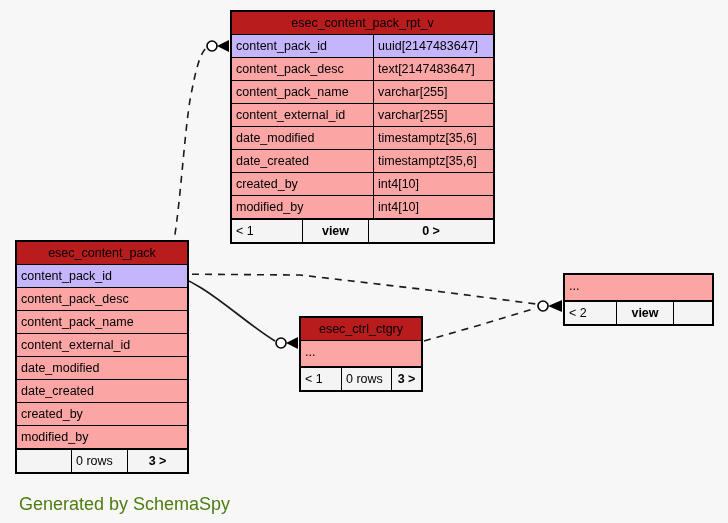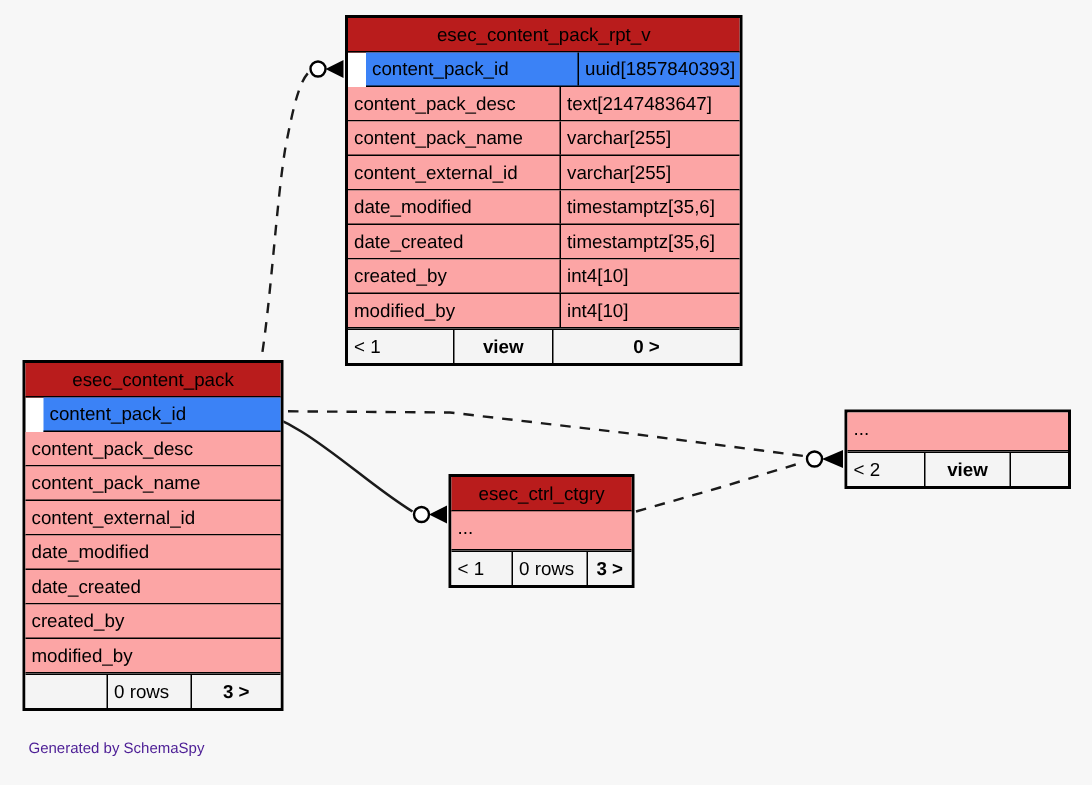--- a/index.html
+++ b/index.html
@@ -55,22 +55,21 @@
   }
 
   .col-row {
     display: flex;
     border-bottom: 1px solid #000000;
     height: 23px;
     box-sizing: border-box;
     background: #fca5a5;
   }
   .col-row.pk {
-    background: #3b82f6;
-    margin-left: 12px;
+    background: #c4b5fd;
   }
   .col-row.ellipsis {
     height: 26px;
   }
 
   .col-name {
     padding: 0 4px;
     line-height: 22px;
     white-space: nowrap;
     overflow: hidden;
@@ -134,22 +133,22 @@
   #ent-ctrl-ctgry-rpt-v {
     left: 563px;
     top: 273px;
     width: 151px;
   }
 
   .caption {
     position: absolute;
     left: 19px;
     top: 494px;
-    font-size: 10px;
-    color: #4c1d95;
+    font-size: 18px;
+    color: #4d7c0f;
   }
 </style>
 </head>
 <body>
 
 <div id="canvas">
 
   <svg id="edges" viewBox="0 0 728 523" width="728" height="523" xmlns="http://www.w3.org/2000/svg">
 
     <path d="M 165 272 C 178 255 182 150 190 100 C 196 68 200 54 206 48" fill="none" stroke="#1a1a1a" stroke-width="1.6" stroke-dasharray="7,6"></path>
@@ -166,21 +165,21 @@
 
     <circle cx="543" cy="306" r="5" fill="#ffffff" stroke="#000000" stroke-width="1.6"></circle>
     <polygon points="548,306 562,300 562,312" fill="#000000"></polygon>
   </svg>
 
   <div class="entity" id="ent-content-pack-rpt-v">
     <div class="entity-title">esec_content_pack_rpt_v</div>
 
     <div class="col-row pk">
       <span class="col-name">content_pack_id</span>
-      <span class="col-type">uuid[1857840393]</span>
+      <span class="col-type">uuid[2147483647]</span>
     </div>
     <div class="col-row">
       <span class="col-name">content_pack_desc</span>
       <span class="col-type">text[2147483647]</span>
     </div>
     <div class="col-row">
       <span class="col-name">content_pack_name</span>
       <span class="col-type">varchar[255]</span>
     </div>
     <div class="col-row">

